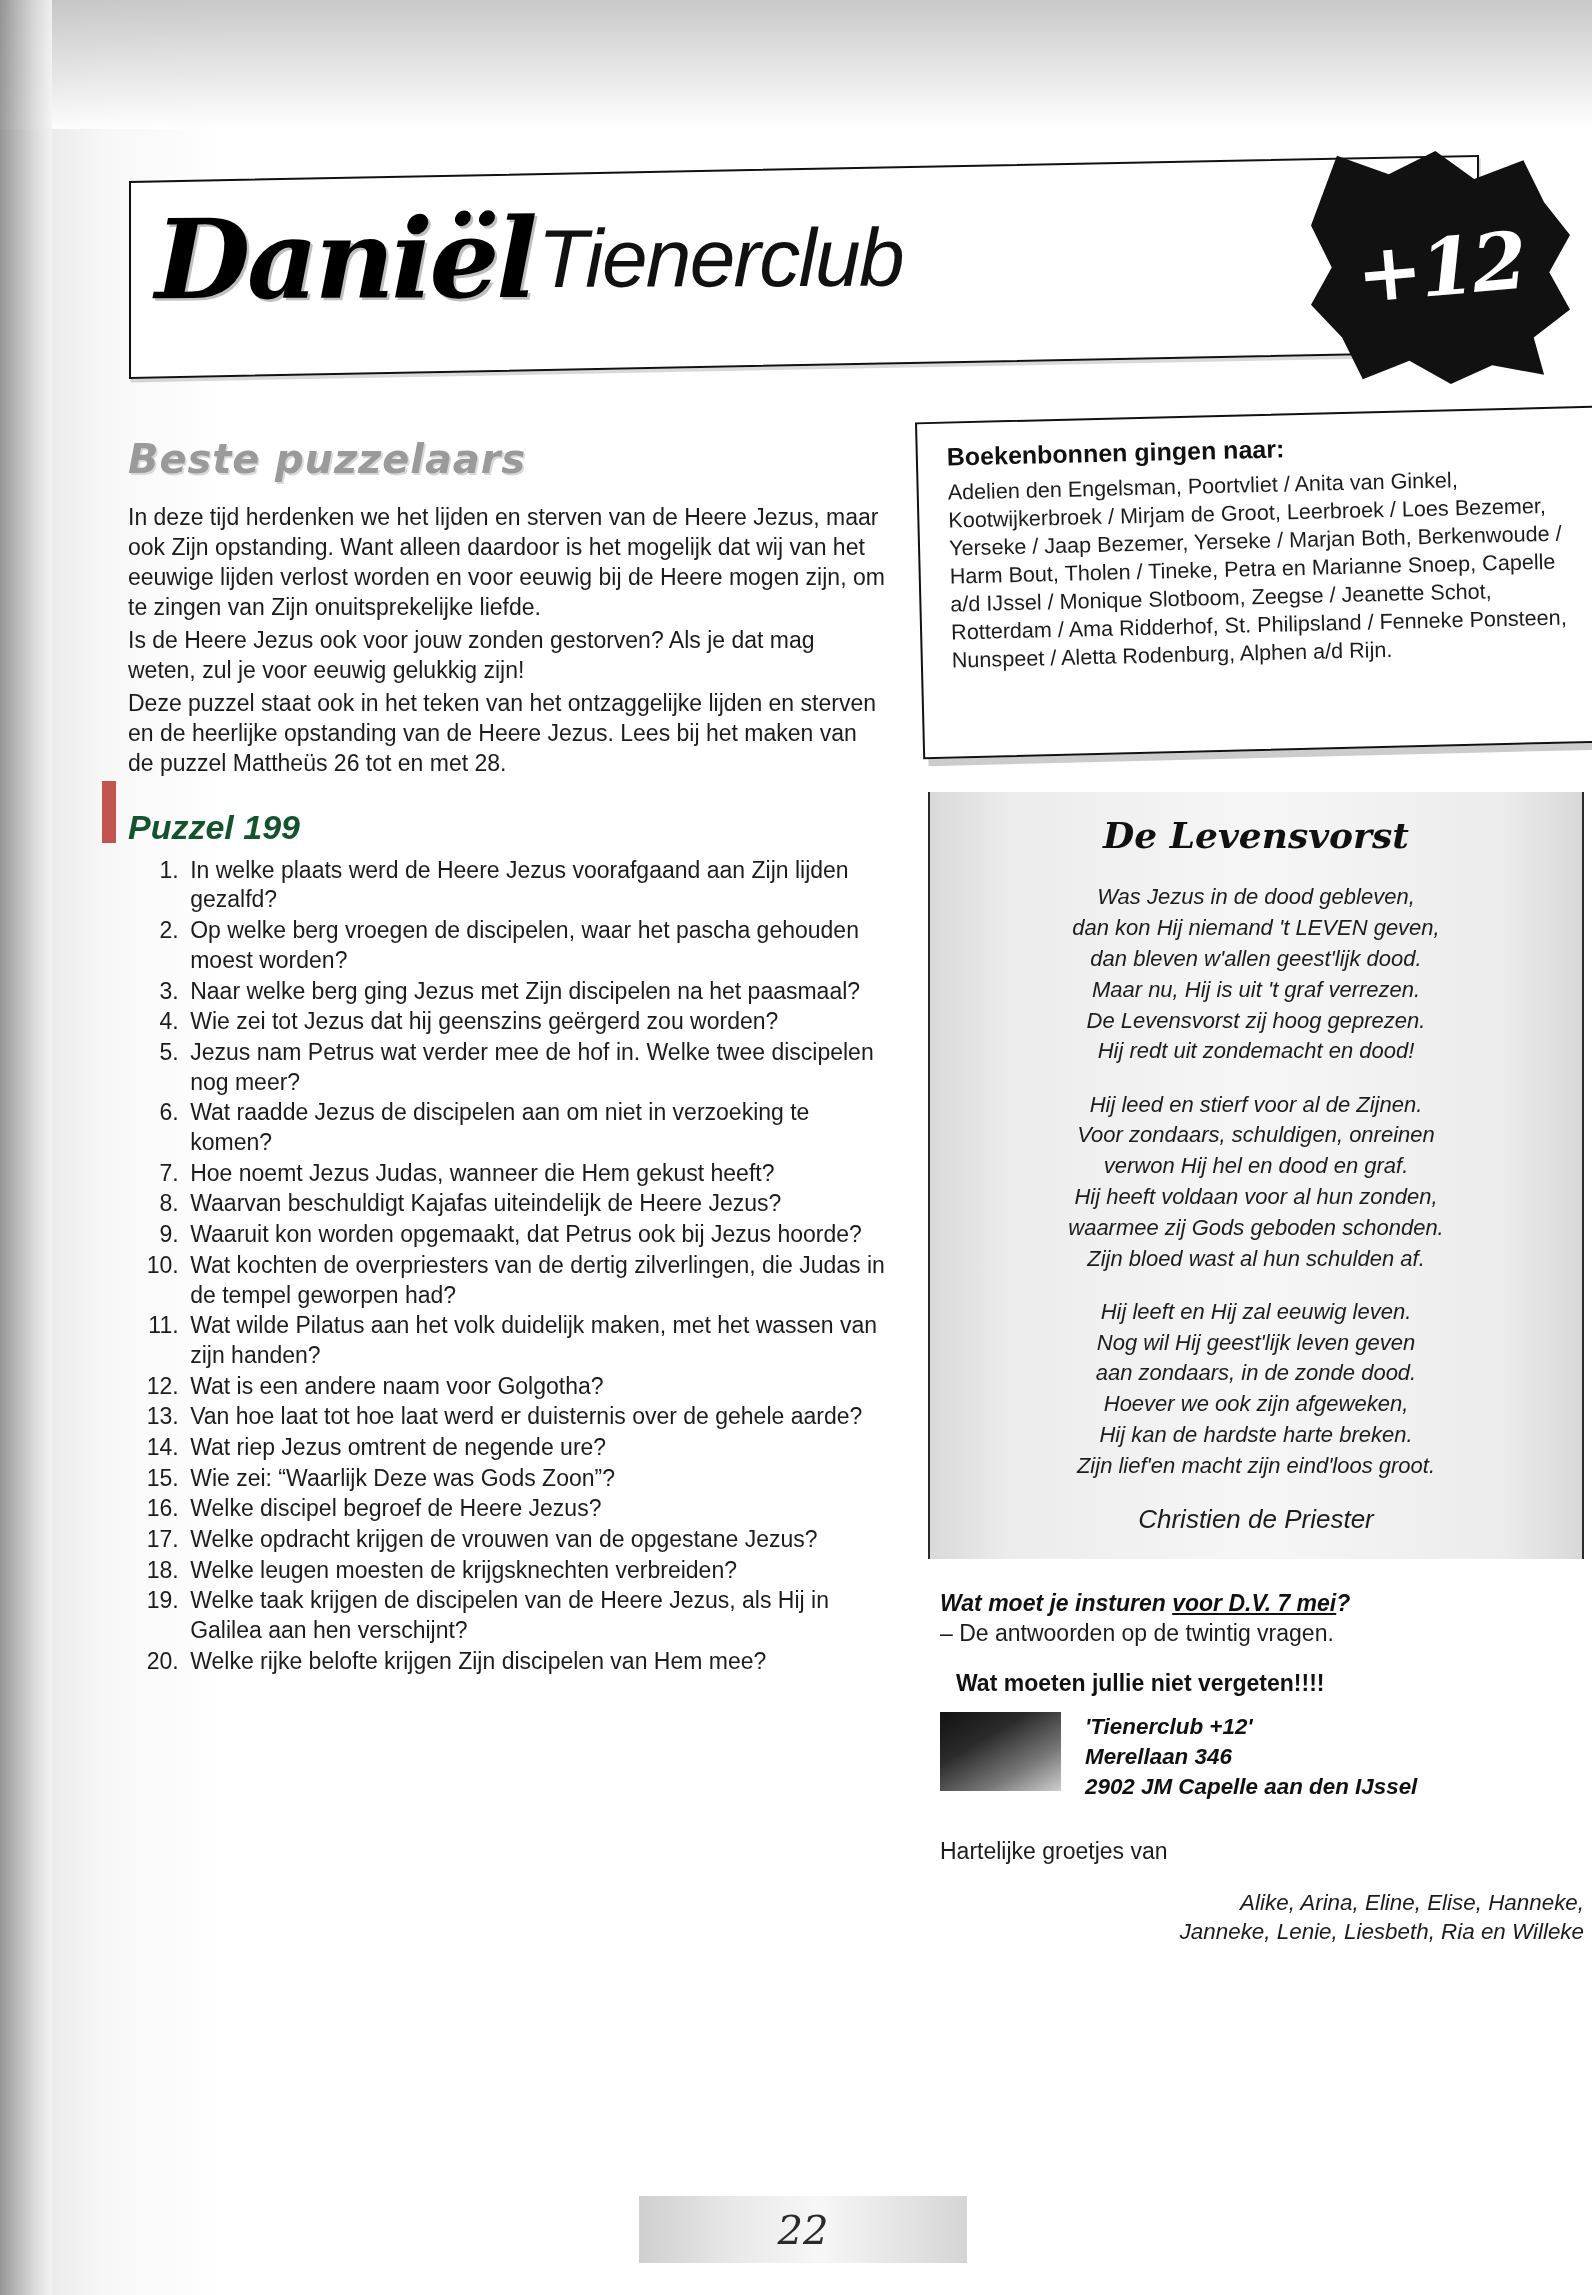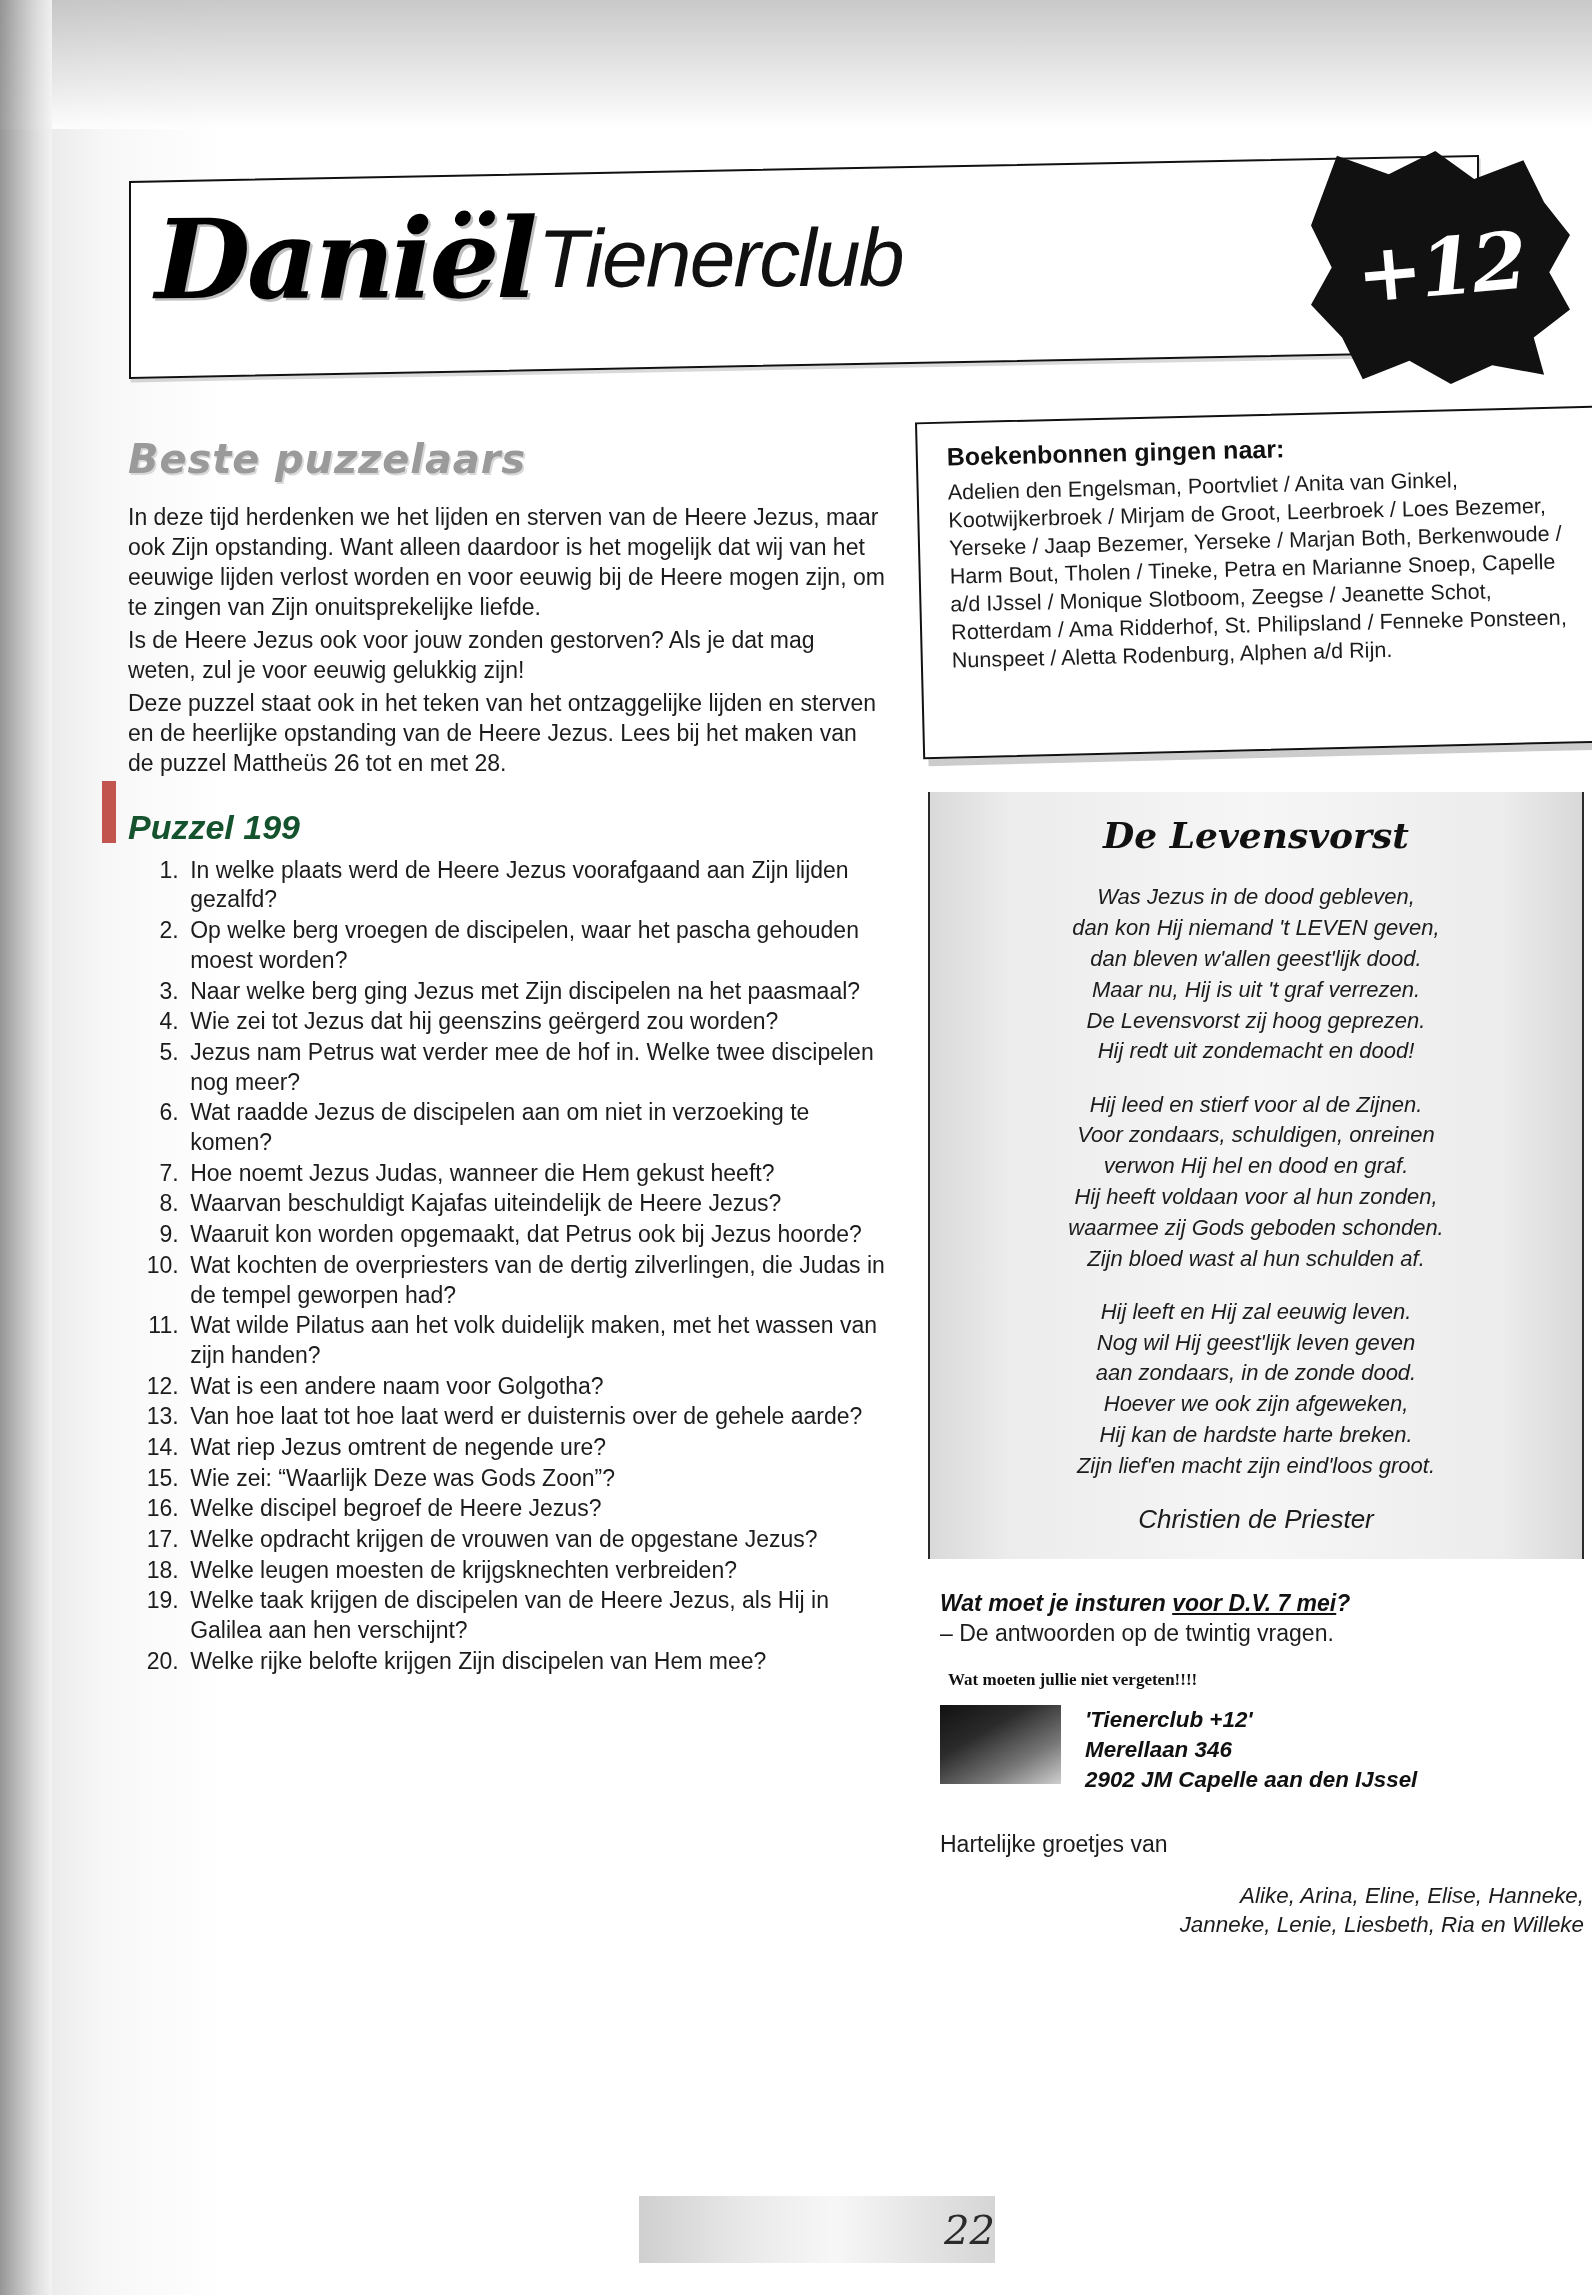--- a/index.html
+++ b/index.html
@@ -255,25 +255,24 @@
     margin: 0 0 3.5px 0;
     color: #111;
   }
   .info-q u { text-decoration: underline; }
   .info-dash {
     font-size: 23px;
     margin: 0 0 22.4px 0;
     color: #1c1c1c;
   }
   .info-h {
-    font-size: 17px;
-    font-weight: bold;
-    margin: 0 0 7px 8px;
-    color: #111;
-    font-family: Liberation Serif, serif;
+    font-size: 23px;
+    font-weight: bold;
+    margin: 0 0 7px 16px;
+    color: #111;
   }
   ul.info-list {
     margin: 0 0 21px 0;
     padding-left: 35px;
     font-size: 23px;
     line-height: 1.30;
     color: #1c1c1c;
   }
   ul.info-list li { margin-bottom: 1.7px; }
 
@@ -309,26 +308,26 @@
     color: #1c1c1c;
     text-align: right;
     padding-left: 78px;
   }
 
   
   #footer {
     position: absolute;
     left: 639px;
     top: 2196px;
-    width: 356px;
+    width: 328px;
     height: 67px;
     background: linear-gradient(90deg, #cfcfcf 0%, #e9e9e9 30%, #f7f7f7 55%, #d5d5d5 100%);
     display: flex;
     align-items: center;
-    justify-content: flex-end;
+    justify-content: center;
   }
   #footer .pageno {
     font-family: "DejaVu Serif", serif;
     font-style: italic;
     font-size: 40px;
     color: #2b2b2b;
   }
 </style>
 </head>
 <body>

